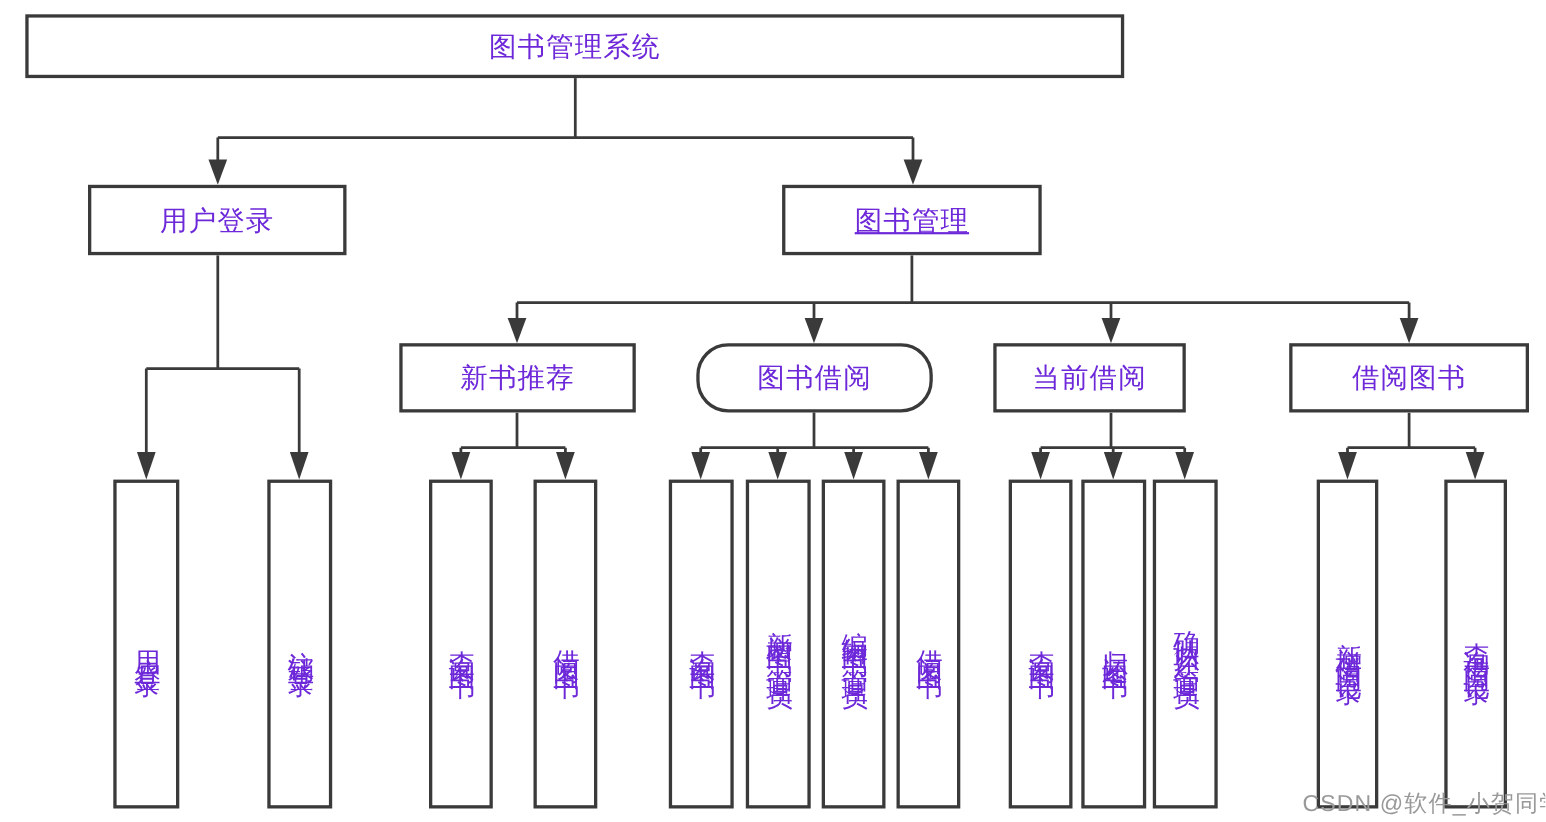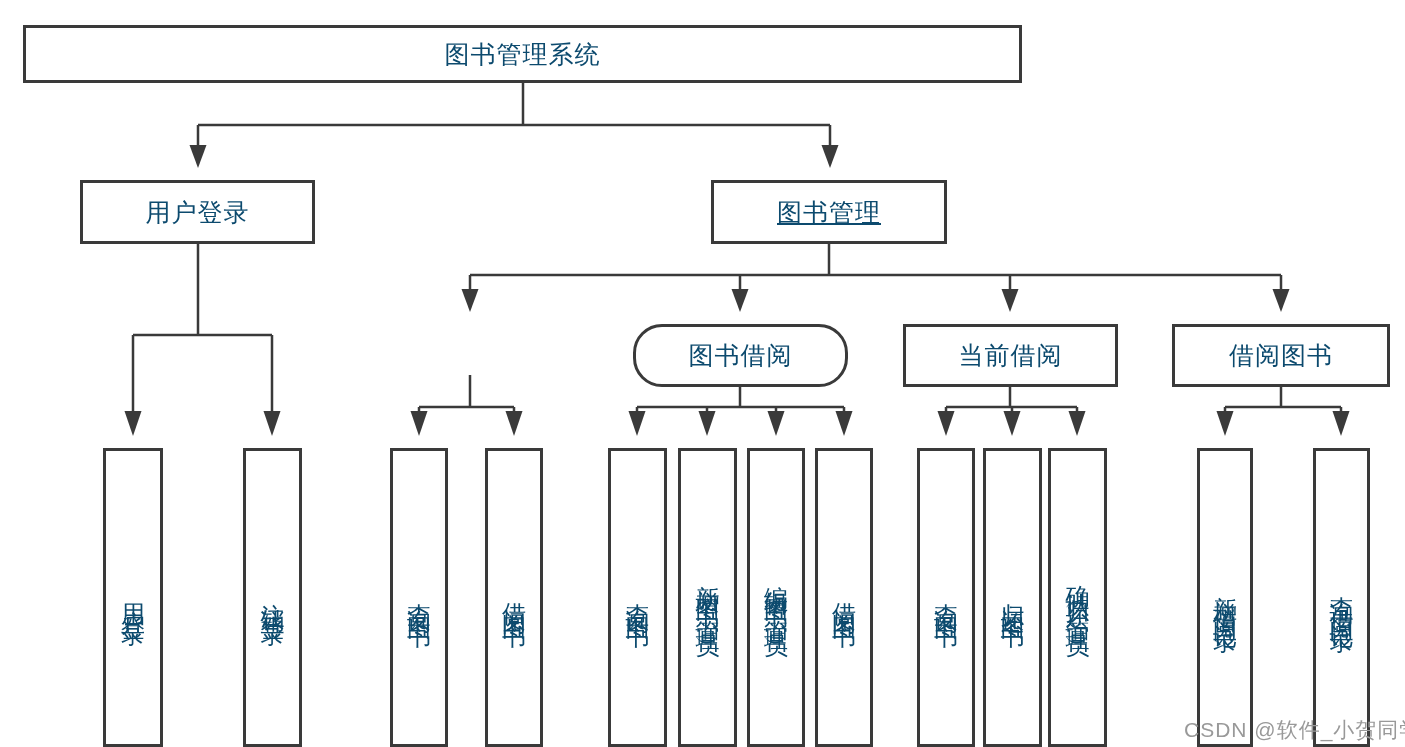--- a/index.html
+++ b/index.html
@@ -15,26 +15,25 @@
     position: absolute;
     left: 0; top: 0;
     width: 1405px; height: 747px;
     z-index: 1;
   }
   .node {
     position: absolute;
     box-sizing: border-box;
     border: 3px solid #3a3a3a;
     background: #ffffff;
-    color: #0c4a6e;
+    color: #6d28d9;
     display: flex;
     align-items: center;
     justify-content: center;
     z-index: 2;
-    margin-top: 12px;
   }
   .hbox {
     font-size: 25px;
     letter-spacing: 1px;
     white-space: nowrap;
   }
   .vbox .vtext {
     writing-mode: vertical-rl;
     text-orientation: mixed;
     font-size: 24px;
@@ -103,24 +102,27 @@
     <span>图书管理系统</span>
   </div>
 
   <div class="node hbox" style="left:80px; top:168px; width:235px; height:64px;">
     <span>用户登录</span>
   </div>
   <div class="node hbox" style="left:711px; top:168px; width:236px; height:64px;text-decoration:underline;">
     <span>图书管理</span>
   </div>
 
+  <div class="node hbox" style="left:363px; top:312px; width:215px; height:63px;">
+    <span>新书推荐</span>
+  </div>
   <div class="node hbox" style="left:633px; top:312px; width:215px; height:63px;border-radius:29px;">
     <span>图书借阅</span>
   </div>
-  <div class="node hbox" style="left:903px; top:312px; width:215px; height:63px;">
+  <div class="node hbox" style="left:903px; top:312px; width:175px; height:63px;">
     <span>当前借阅</span>
   </div>
   <div class="node hbox" style="left:1172px; top:312px; width:218px; height:63px;">
     <span>借阅图书</span>
   </div>
 
   <div class="node vbox" style="left:103px; top:436px; width:60px; height:299px;">
     <span class="vtext">用户登录</span>
   </div>
   <div class="node vbox" style="left:243px; top:436px; width:59px; height:299px;">

